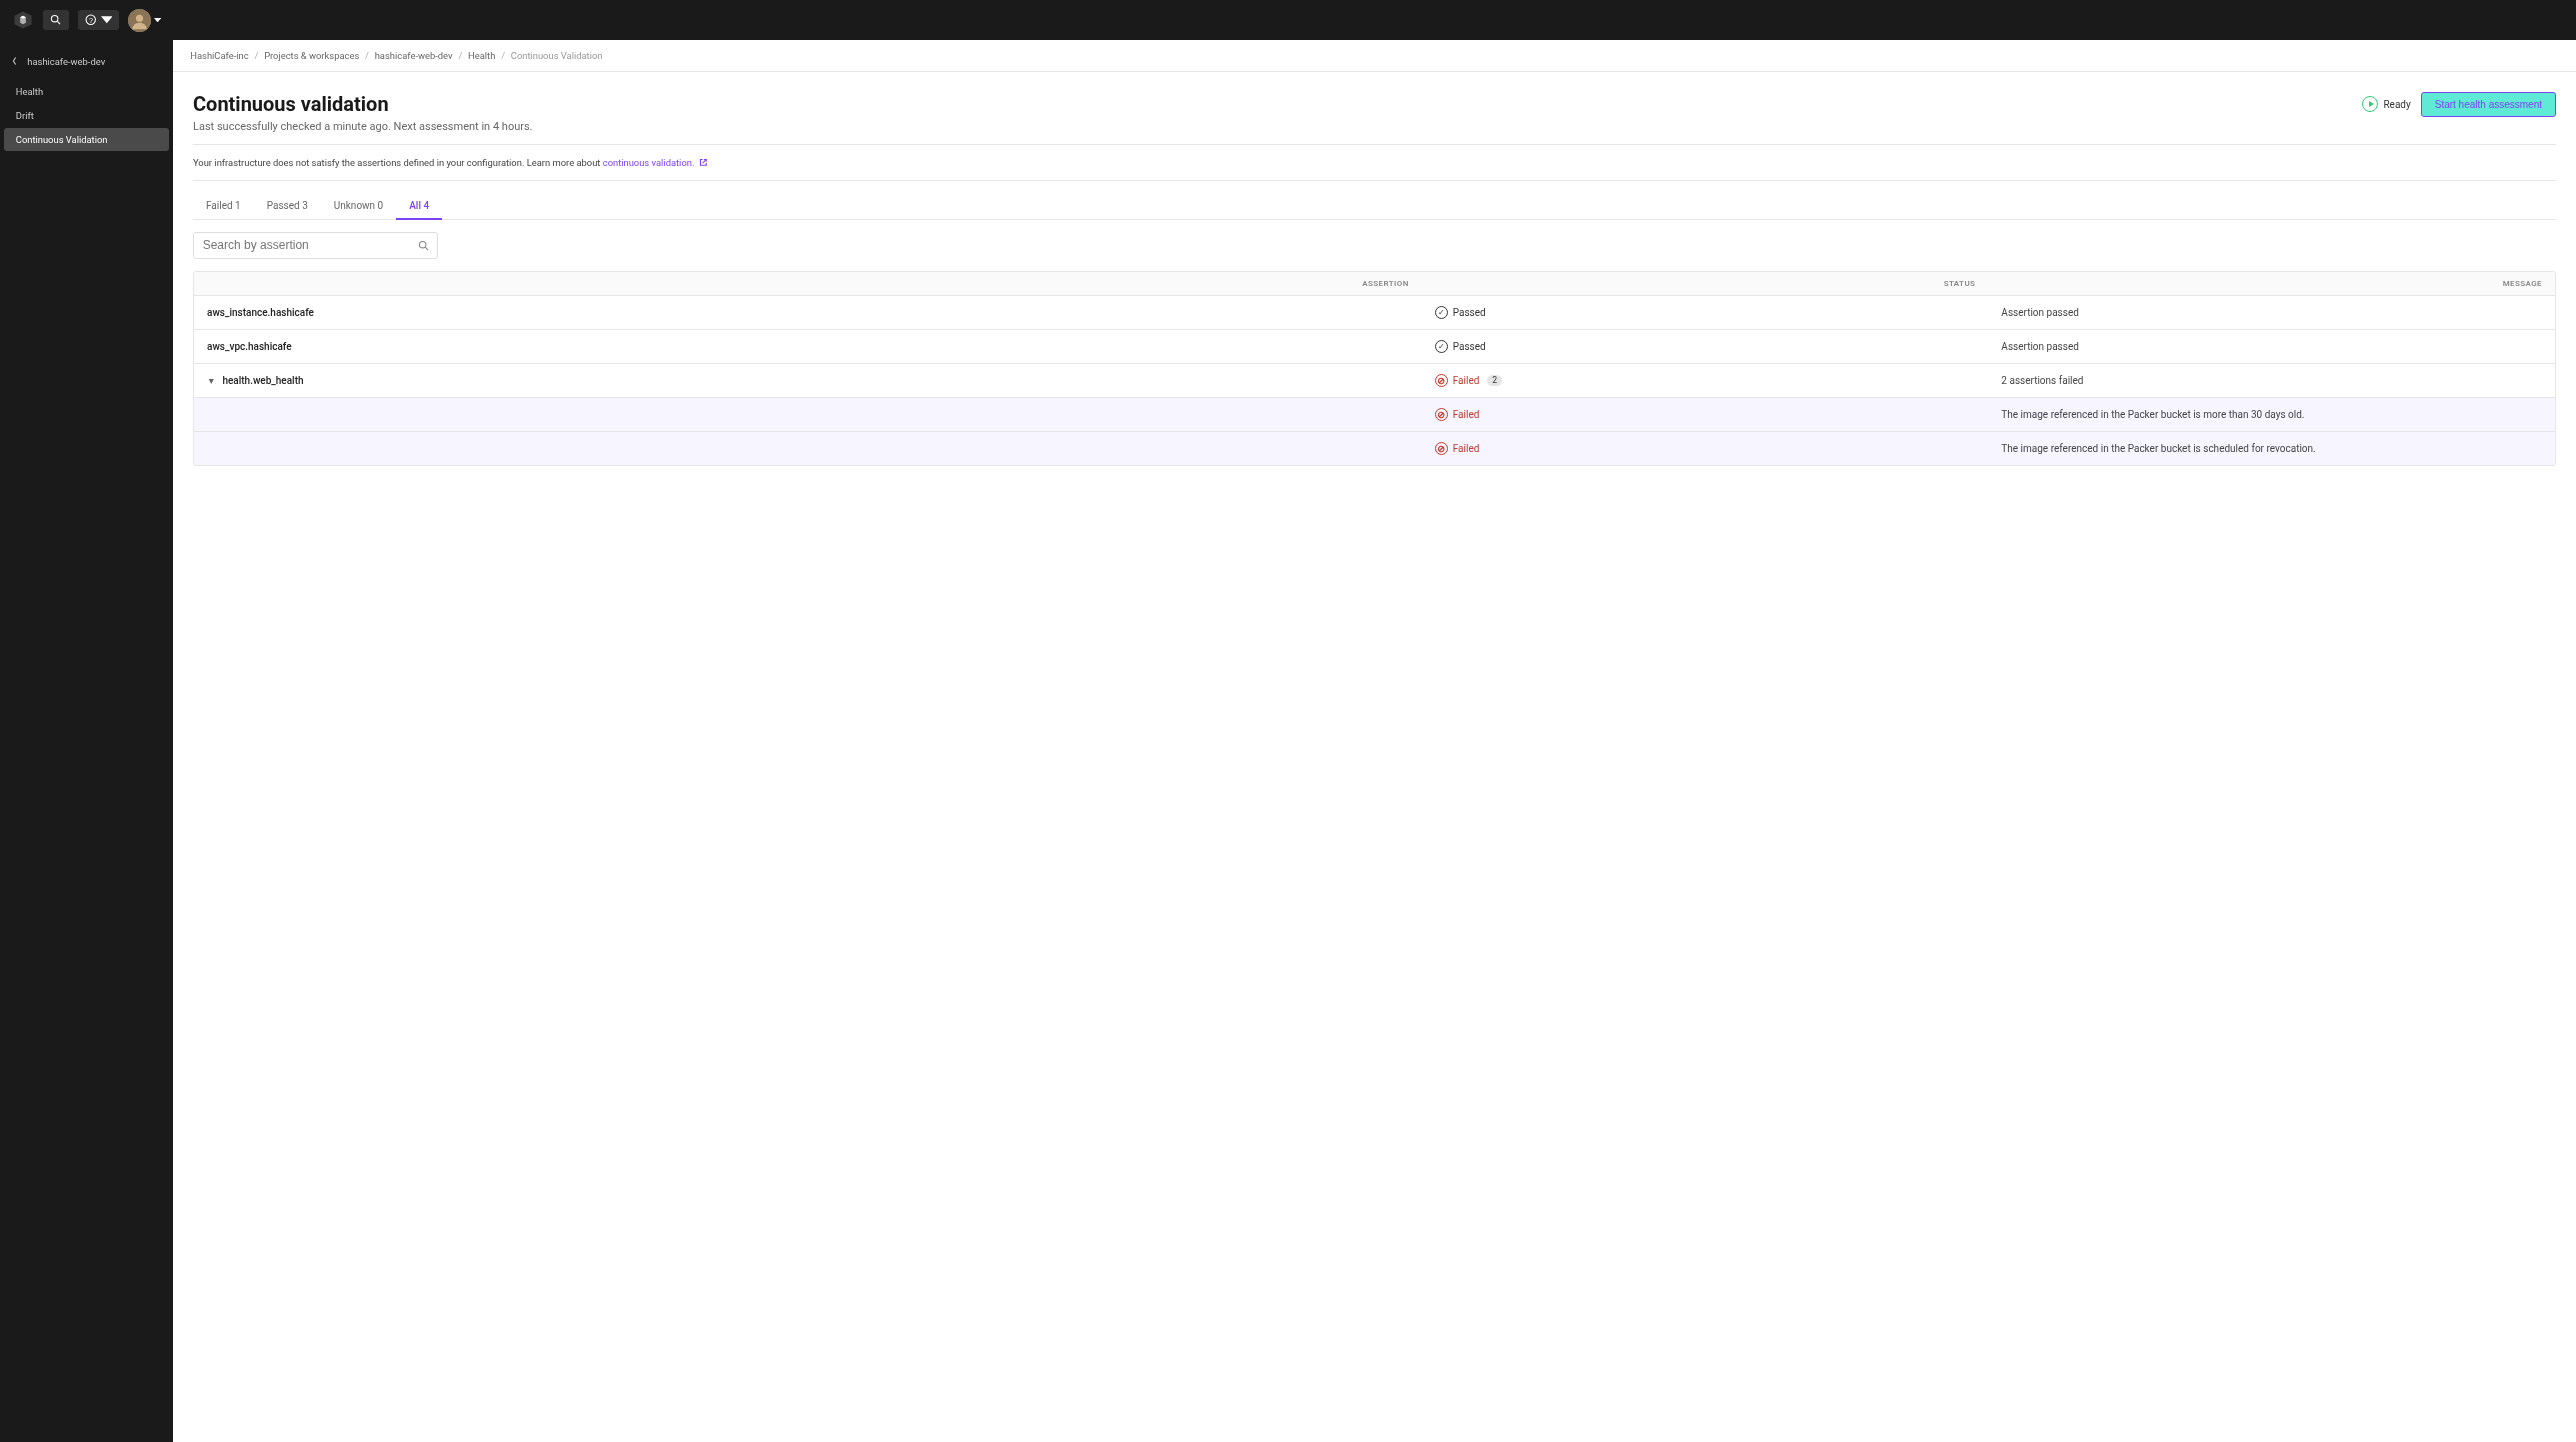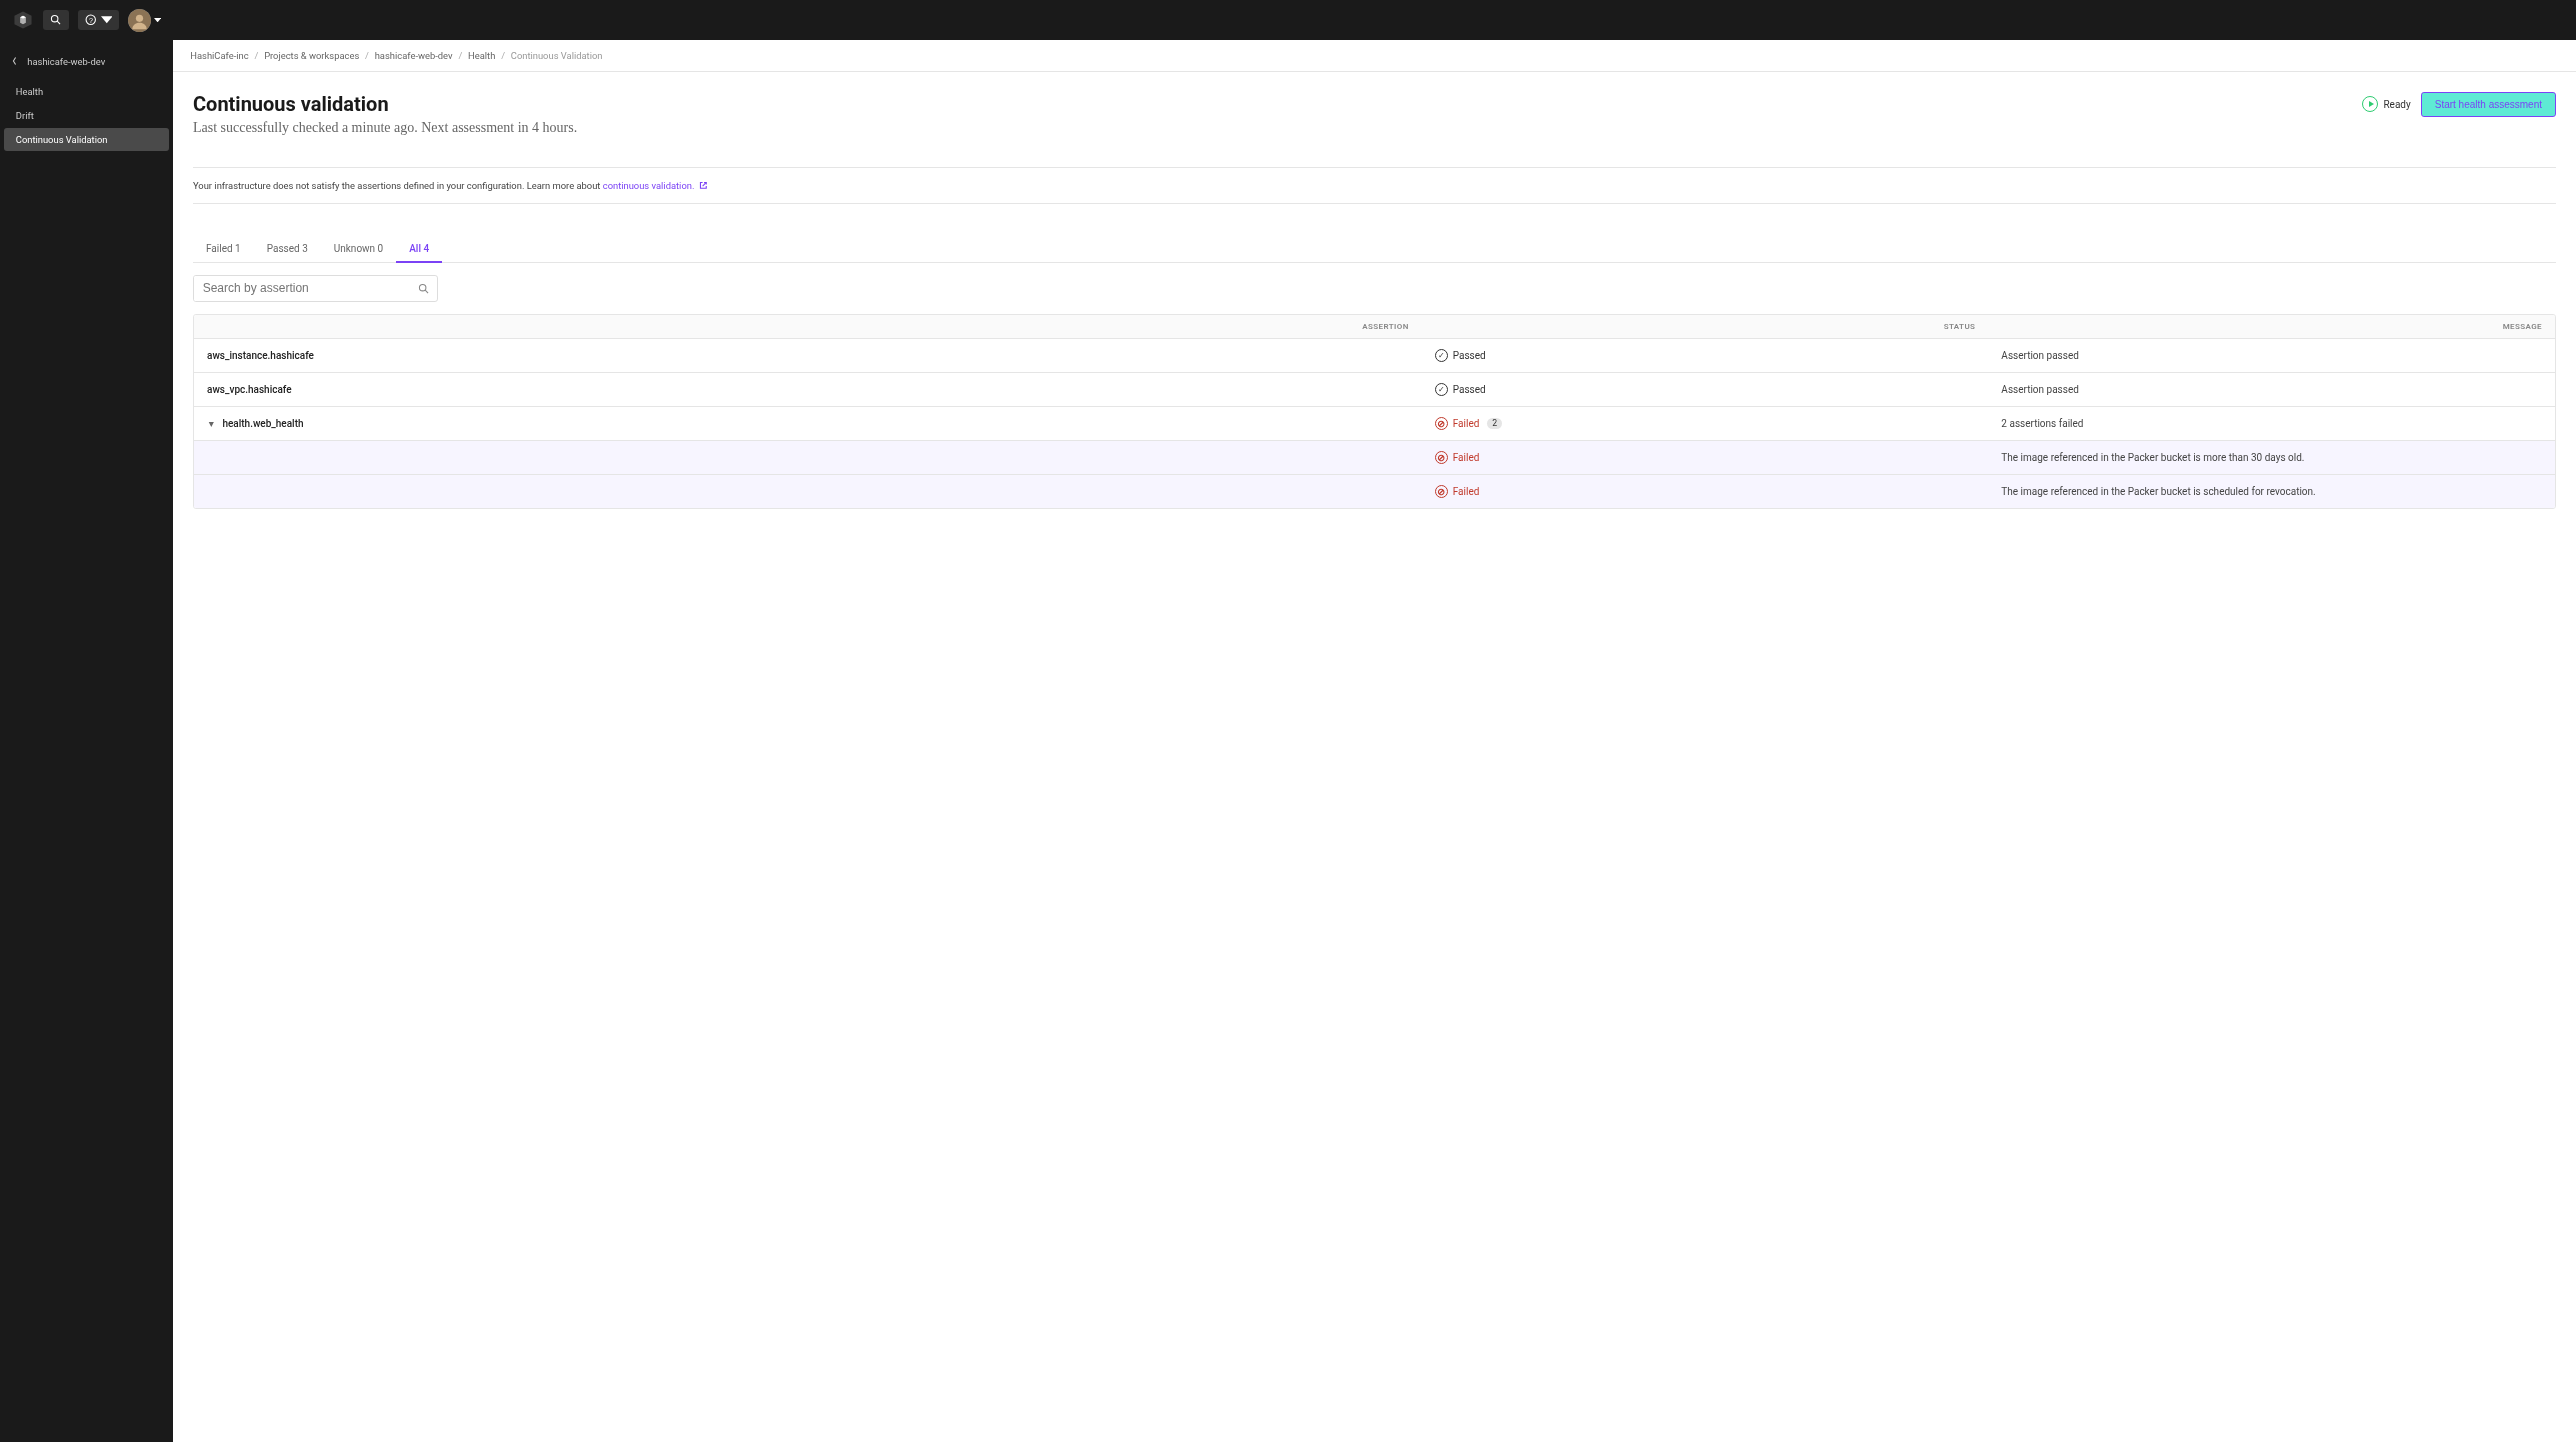--- a/index.html
+++ b/index.html
@@ -125,23 +125,22 @@
       justify-content: space-between;
       margin-bottom: 4.3px;
     }
     .page-title {
       font-size: 20px;
       font-weight: 700;
       color: #1a1a1a;
       margin-bottom: 4.3px;
     }
     .page-subtitle {
-      font-size: 14px;
+      font-size: 11px;
       color: #666;
-      font-family: Liberation Serif, serif;
     }
     .header-actions {
       display: flex;
       align-items: center;
       gap: 10px;
     }
     .ready-badge {
       display: flex;
       align-items: center;
       gap: 5px;
@@ -169,21 +168,21 @@
       border-radius: 2.9px;
       background: #5eead4;
       color: #7b42f5;
       font-size: 10px;
       font-weight: 500;
       cursor: pointer;
     }
 
     
     .info-banner {
-      margin: 31px 0;
+      margin: 11px 0;
       padding: 11.5px 0;
       border-top: 0.7px solid #e5e5e5;
       border-bottom: 0.7px solid #e5e5e5;
       font-size: 9.4px;
       color: #444;
     }
     .info-banner a {
       color: #7b42f5;
       text-decoration: none;
     }

